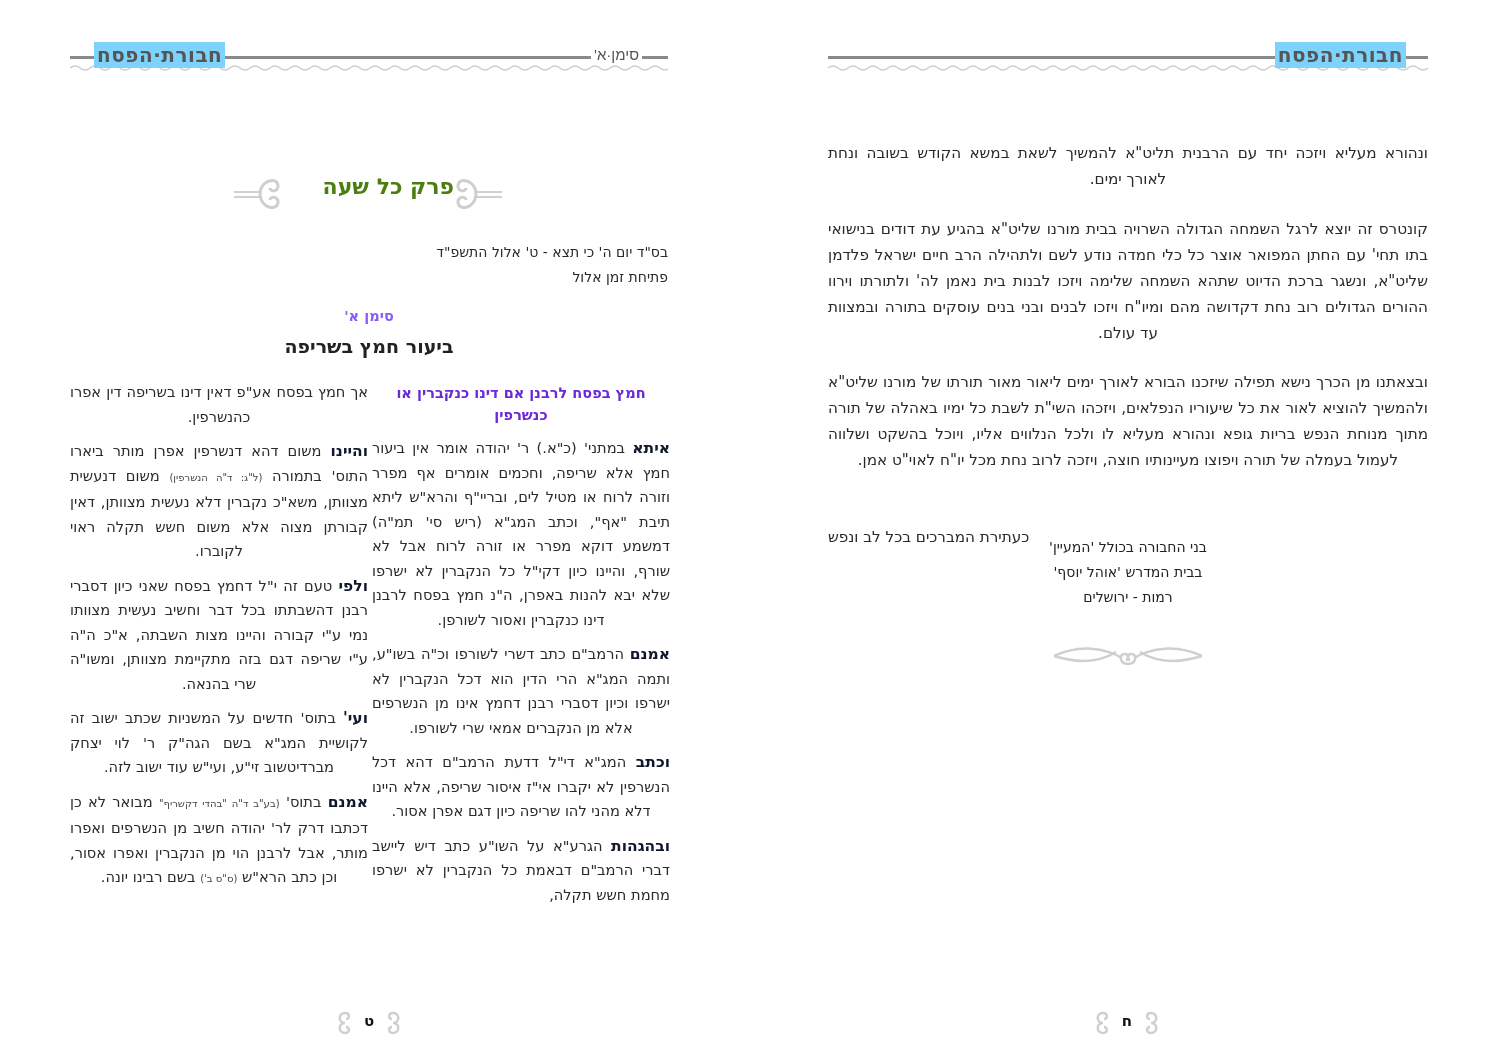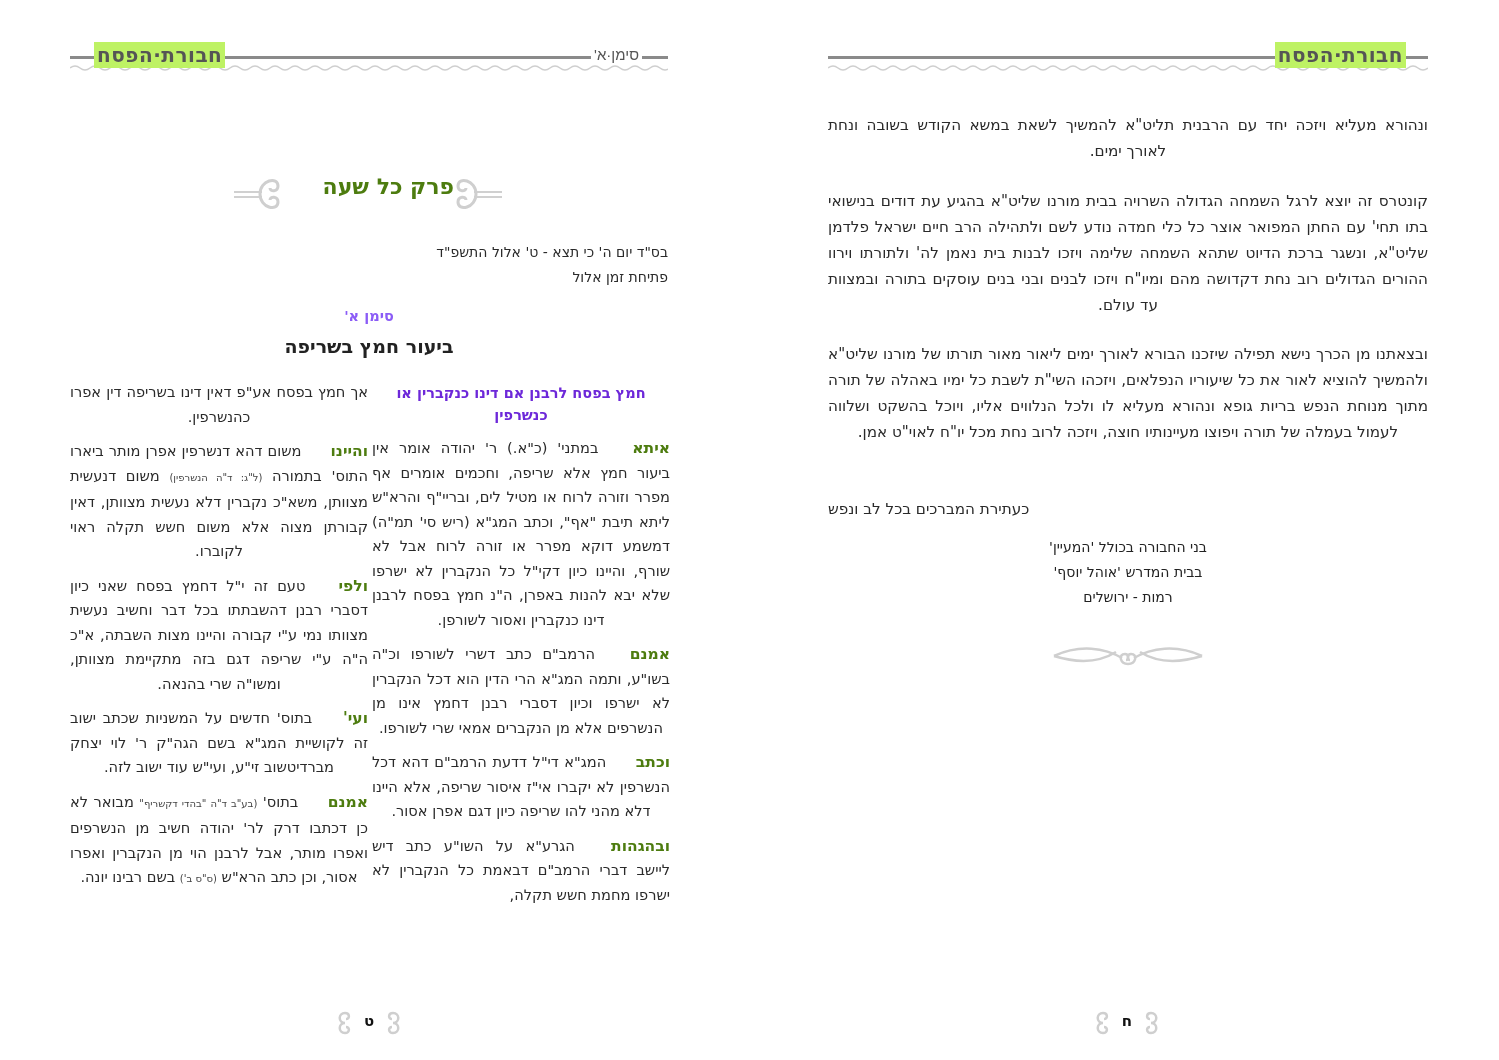--- a/index.html
+++ b/index.html
@@ -9,45 +9,45 @@
   .page { position: absolute; top: 0; height: 1060px; }
   .page-left { left: 0; width: 750px; }
   .page-right { left: 750px; width: 749px; }
 
   
   .run-head { position: absolute; top: 42px; height: 34px; }
   .page-left .run-head { left: 70px; width: 598px; }
   .page-right .run-head { left: 828px; left: 78px; width: 600px; }
   .run-line { position: absolute; top: 14px; left: 0; right: 0; height: 3px; background: #8a8a8a; }
   .run-wave { position: absolute; top: 22px; left: 0; right: 0; height: 8px; }
-  .run-title { position: absolute; top: 0; background: #bef264; font-family: "DejaVu Sans", sans-serif; font-weight: bold; font-size: 20px; color: #555; padding: 0 3px; line-height: 26px; direction: rtl; letter-spacing: 0.5px; }
+  .run-title { position: absolute; top: 0; background: #7dd3fc; font-family: "DejaVu Sans", sans-serif; font-weight: bold; font-size: 20px; color: #555; padding: 0 3px; line-height: 26px; direction: rtl; letter-spacing: 0.5px; }
   .run-sub { position: absolute; top: 3px; background: #fff; font-family: Liberation Sans, sans-serif; font-size: 15px; color: #555; padding: 0 3px; line-height: 20px; direction: rtl; }
 
   .rtl { direction: rtl; text-align: justify; }
-  .body-text { font-family: "DejaVu Sans", sans-serif; font-size: 15.2px; line-height: 26px; color: #2a2a2a; }
+  .body-text { font-family: "DejaVu Sans", sans-serif; font-size: 15.2px; line-height: 26px; color: #2a2a2a; margin-top: 28px; }
 
   
   .rp-block { position: absolute; left: 78px; width: 600px; }
   .center { text-align: left; }
   .sign-bold { font-family: "DejaVu Sans", sans-serif; font-weight: normal; font-size: 14px; line-height: 25px; color: #222; text-align: center; direction: rtl; }
 
   
   .chap { position: absolute; top: 168px; left: 232px; width: 272px; height: 52px; }
   .chap-title { position: absolute; left: 50px; right: 50px; top: 6px; text-align: right; font-weight: bold; font-size: 22px; color: #4d7c0f; direction: rtl; }
 
   .dateline { position: absolute; left: 380px; width: 288px; top: 240px; direction: rtl; text-align: right; font-size: 14px; line-height: 25px; color: #2a2a2a; }
   .siman { position: absolute; left: 70px; width: 598px; top: 308px; text-align: center; font-weight: bold; font-size: 14.5px; color: #8b5cf6; direction: rtl; }
   .siman-title { position: absolute; left: 70px; width: 598px; top: 335px; text-align: center; font-weight: bold; font-size: 19px; color: #222; direction: rtl; }
 
   .col { position: absolute; top: 380px; width: 298px; direction: rtl; }
   .col-right { left: 372px; }
   .col-left { left: 70px; }
   .sec-head { font-weight: bold; font-size: 14.5px; line-height: 22px; text-align: center; color: #6d28d9; margin: 2px 0 10px; }
   .para { font-size: 14.6px; line-height: 24.5px; color: #2a2a2a; text-align: justify; text-align-last: center; margin-bottom: 10px; }
-  .para .lead { font-weight: bold; font-size: 15.5px; color: #4d7c0f; margin-left: 24px; }
+  .para .lead { font-weight: bold; font-size: 15.5px; color: #0f172a; }
   .para .small { font-size: 10px; color: #444; }
 
   .folio { position: absolute; top: 1008px; width: 70px; height: 30px; }
   .folio-num { position: absolute; left: 0; right: 0; top: 4px; text-align: center; font-weight: bold; font-size: 15px; color: #111; }
   svg { display: block; }
 </style>
 </head>
 <body>
 
 <div class="page page-left">

